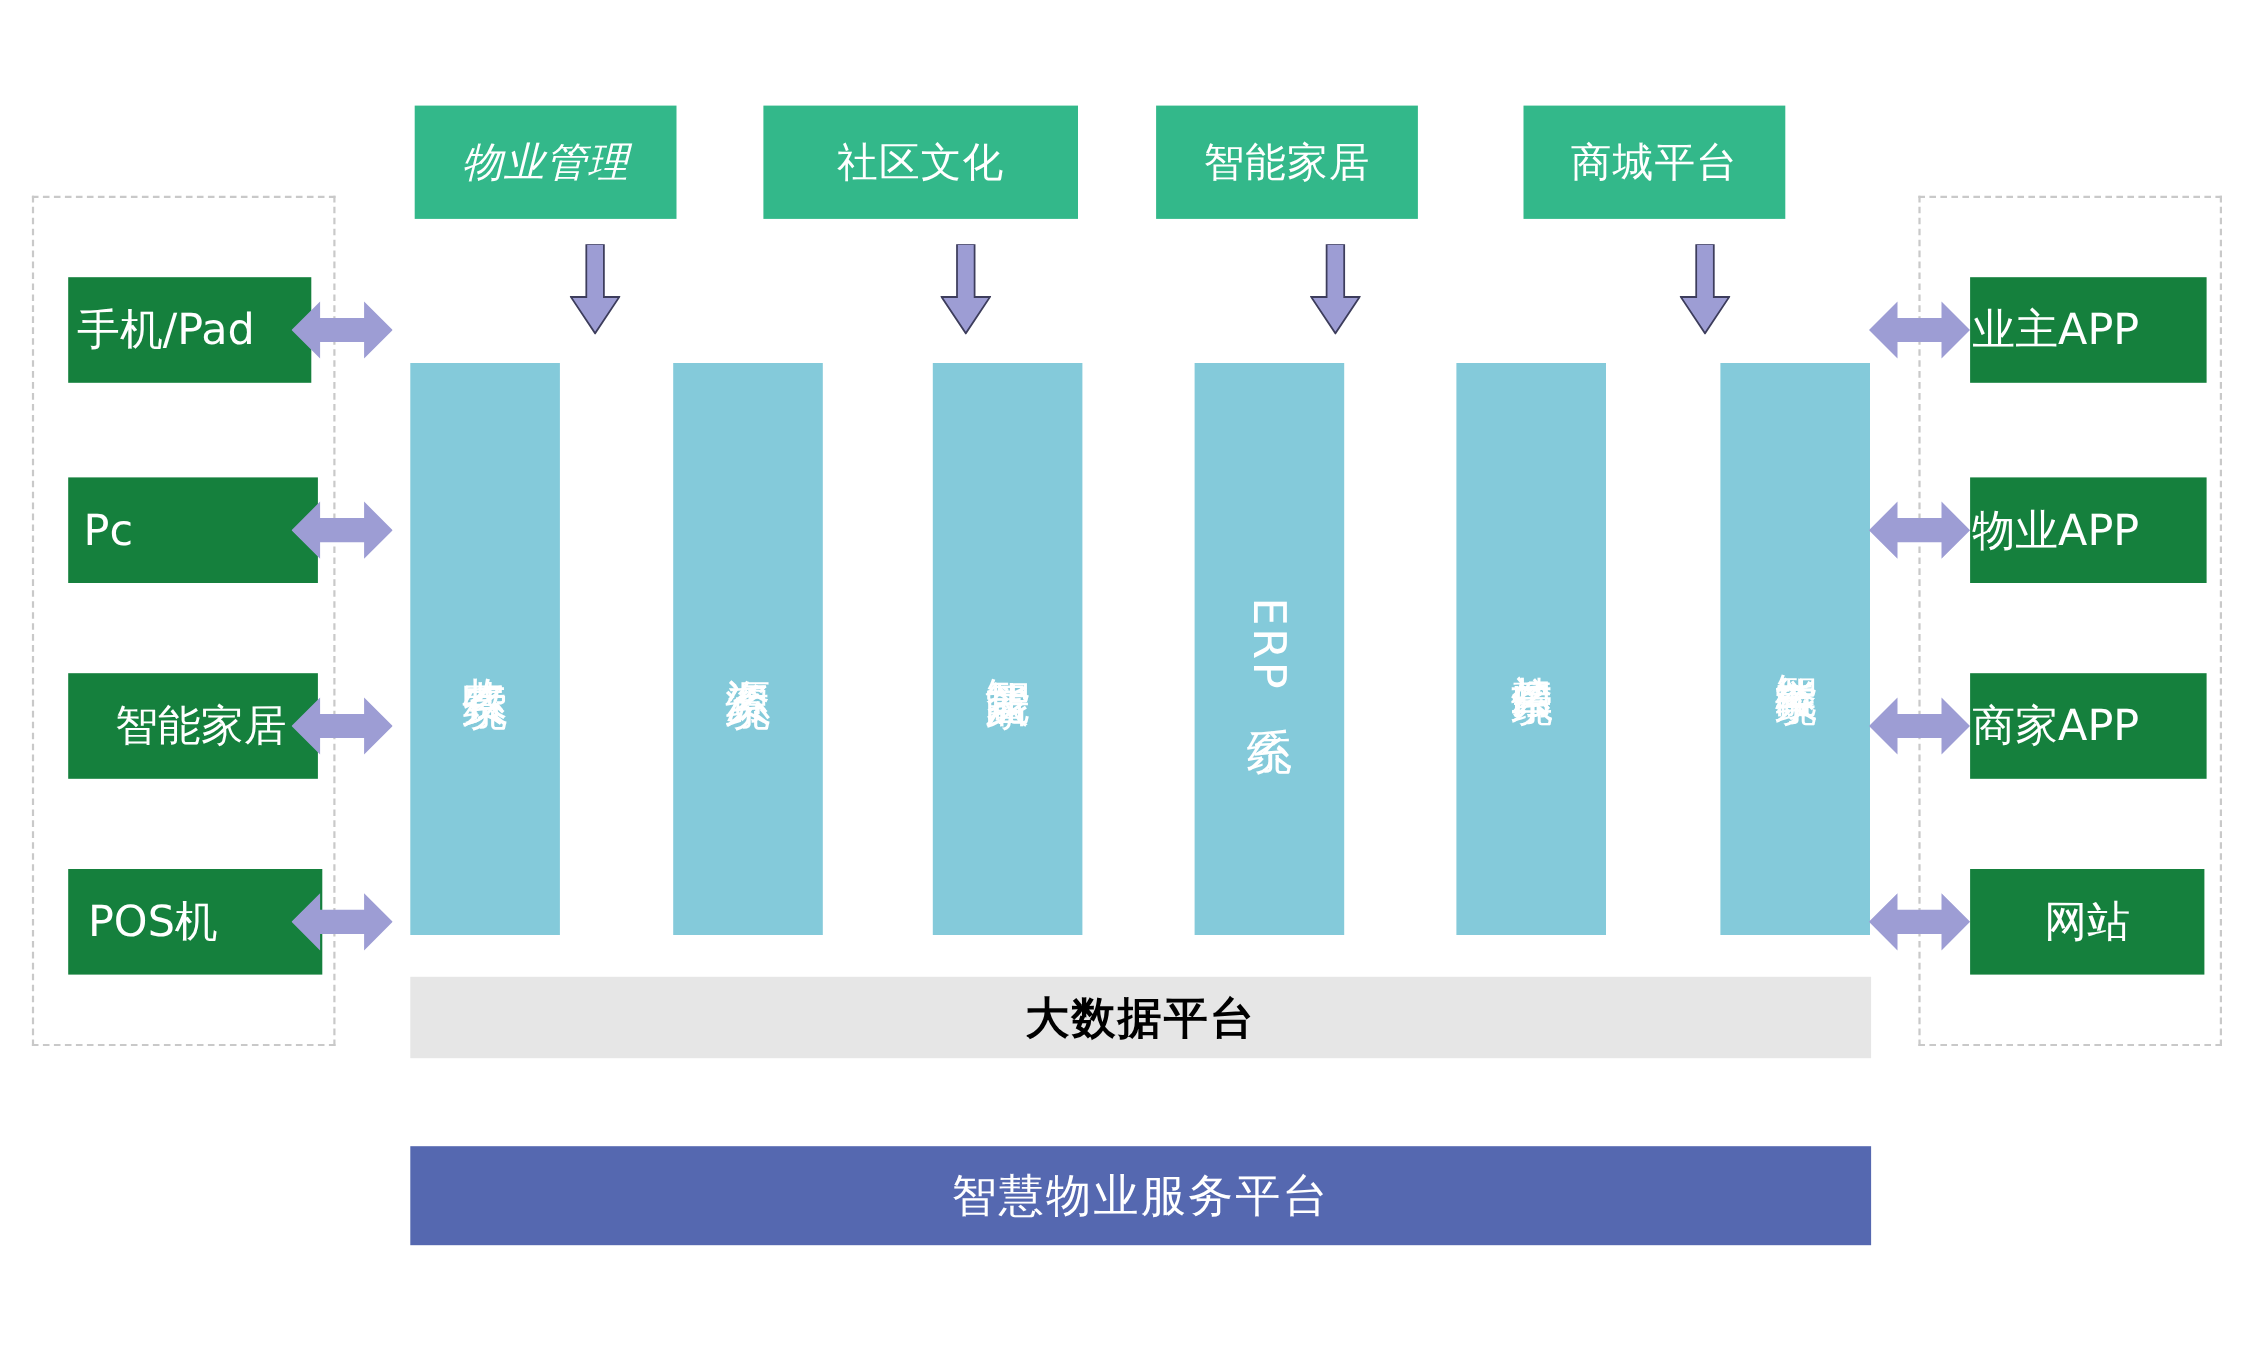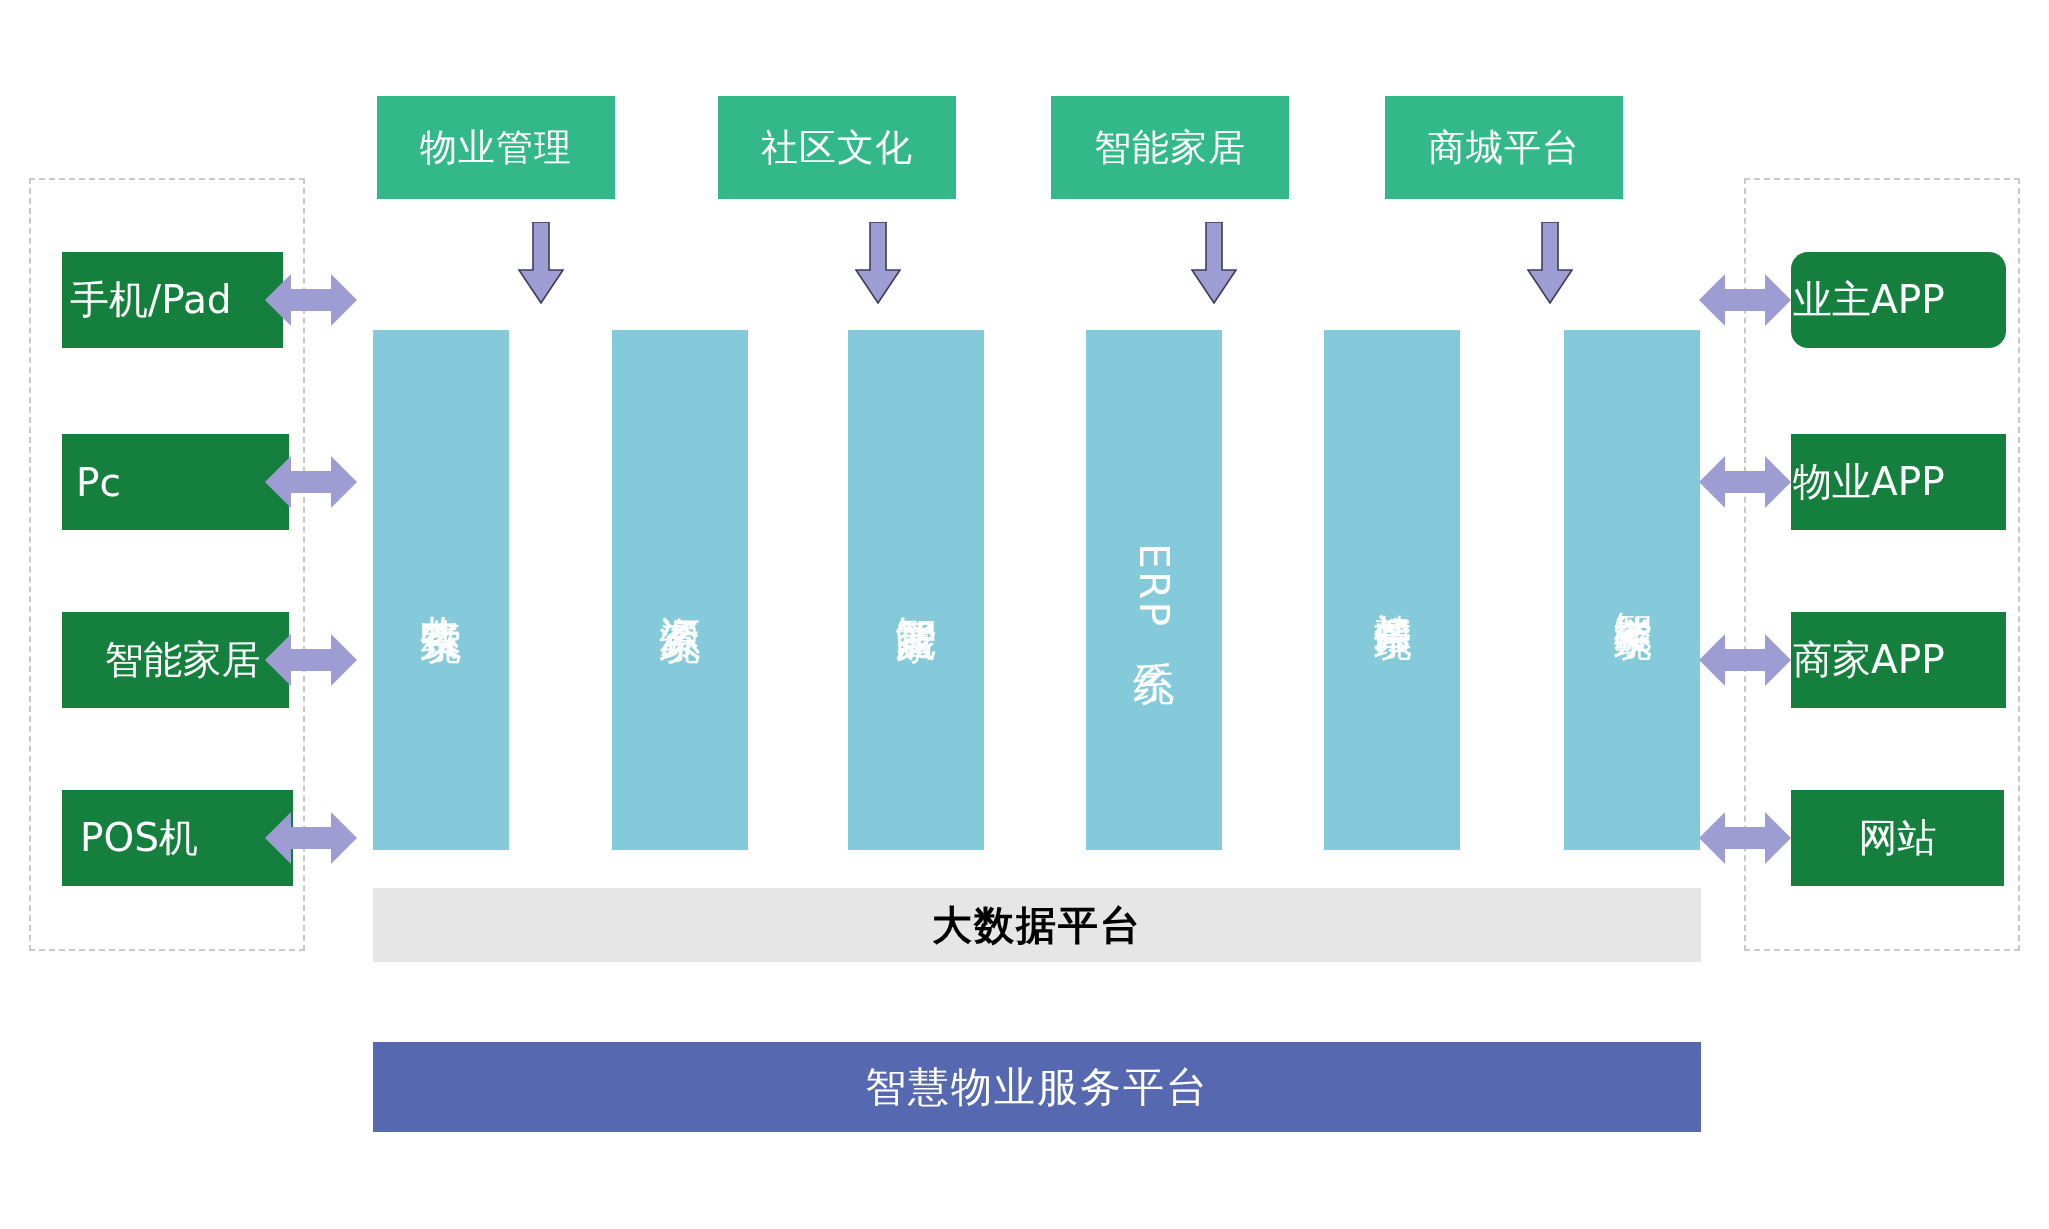--- a/index.html
+++ b/index.html
@@ -65,22 +65,22 @@
 </style>
 </head>
 <body>
 
 <div class="canvas">
 
   <div class="dashgroup" id="dash-left"></div>
   <div class="dashgroup" id="dash-right"></div>
 
   <div id="top-services">
-      <div class="greenbox" style="left: 377px; width: 238px;">物业管理</div>
-      <div class="greenbox" style="left: 718px; width: 238px;">社区文化</div>
+      <div class="greenbox" style="left: 377px; width: 238px; font-style: italic;">物业管理</div>
+      <div class="greenbox" style="left: 694px; width: 286px;">社区文化</div>
       <div class="greenbox" style="left: 1051px; width: 238px;">智能家居</div>
       <div class="greenbox" style="left: 1385px; width: 238px;">商城平台</div>
     </div>
 
   <div id="down-arrows">
       <div class="downarrow" style="left: 518px;"><svg width="46" height="82" viewBox="0 0 46 82">
           <polygon points="15,0 31,0 31,48 45,48 23,81 1,48 15,48" fill="#9d9dd4" stroke="#3d3d5c" stroke-width="1.6"></polygon>
         </svg></div>
       <div class="downarrow" style="left: 855px;"><svg width="46" height="82" viewBox="0 0 46 82">
           <polygon points="15,0 31,0 31,48 45,48 23,81 1,48 15,48" fill="#9d9dd4" stroke="#3d3d5c" stroke-width="1.6"></polygon>
@@ -129,21 +129,21 @@
         </svg></div>
       <div class="harrow" style="left: 265px; top: 629px;"><svg width="92" height="62" viewBox="0 0 92 62">
           <polygon points="0,31 26,5 26,20 66,20 66,5 92,31 66,57 66,42 26,42 26,57" fill="#9d9dd4"></polygon>
         </svg></div>
       <div class="harrow" style="left: 265px; top: 807px;"><svg width="92" height="62" viewBox="0 0 92 62">
           <polygon points="0,31 26,5 26,20 66,20 66,5 92,31 66,57 66,42 26,42 26,57" fill="#9d9dd4"></polygon>
         </svg></div>
     </div>
 
   <div id="right-clients">
-      <div class="bluebox" style="left: 1791px; top: 252px; justify-content: flex-start; padding-left: 2px; border-radius: 17px;">业主APP</div>
+      <div class="bluebox" style="left: 1791px; top: 252px; justify-content: flex-start; padding-left: 2px;">业主APP</div>
       <div class="bluebox" style="left: 1791px; top: 434px; justify-content: flex-start; padding-left: 2px;">物业APP</div>
       <div class="bluebox" style="left: 1791px; top: 612px; justify-content: flex-start; padding-left: 2px;">商家APP</div>
       <div class="bluebox" style="left: 1791px; top: 790px; text-align: center;">网站</div>
     </div>
   <div id="right-arrows">
       <div class="harrow" style="left: 1699px; top: 269px;"><svg width="92" height="62" viewBox="0 0 92 62">
           <polygon points="0,31 26,5 26,20 66,20 66,5 92,31 66,57 66,42 26,42 26,57" fill="#9d9dd4"></polygon>
         </svg></div>
       <div class="harrow" style="left: 1699px; top: 451px;"><svg width="92" height="62" viewBox="0 0 92 62">
           <polygon points="0,31 26,5 26,20 66,20 66,5 92,31 66,57 66,42 26,42 26,57" fill="#9d9dd4"></polygon>

